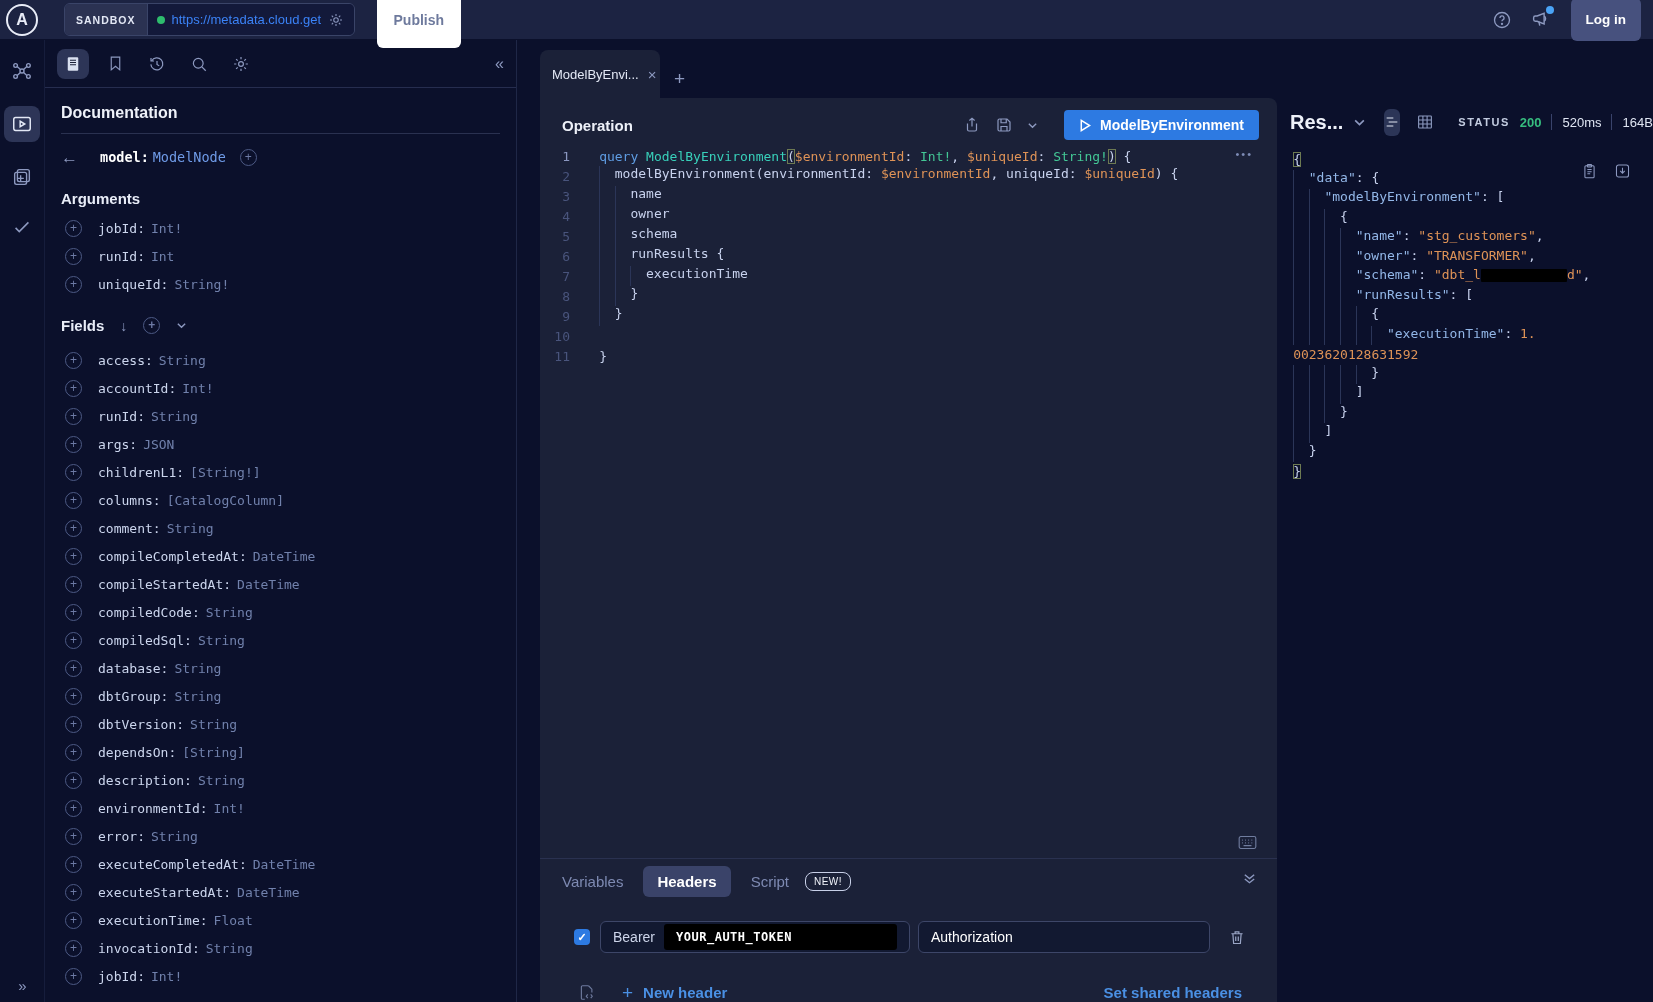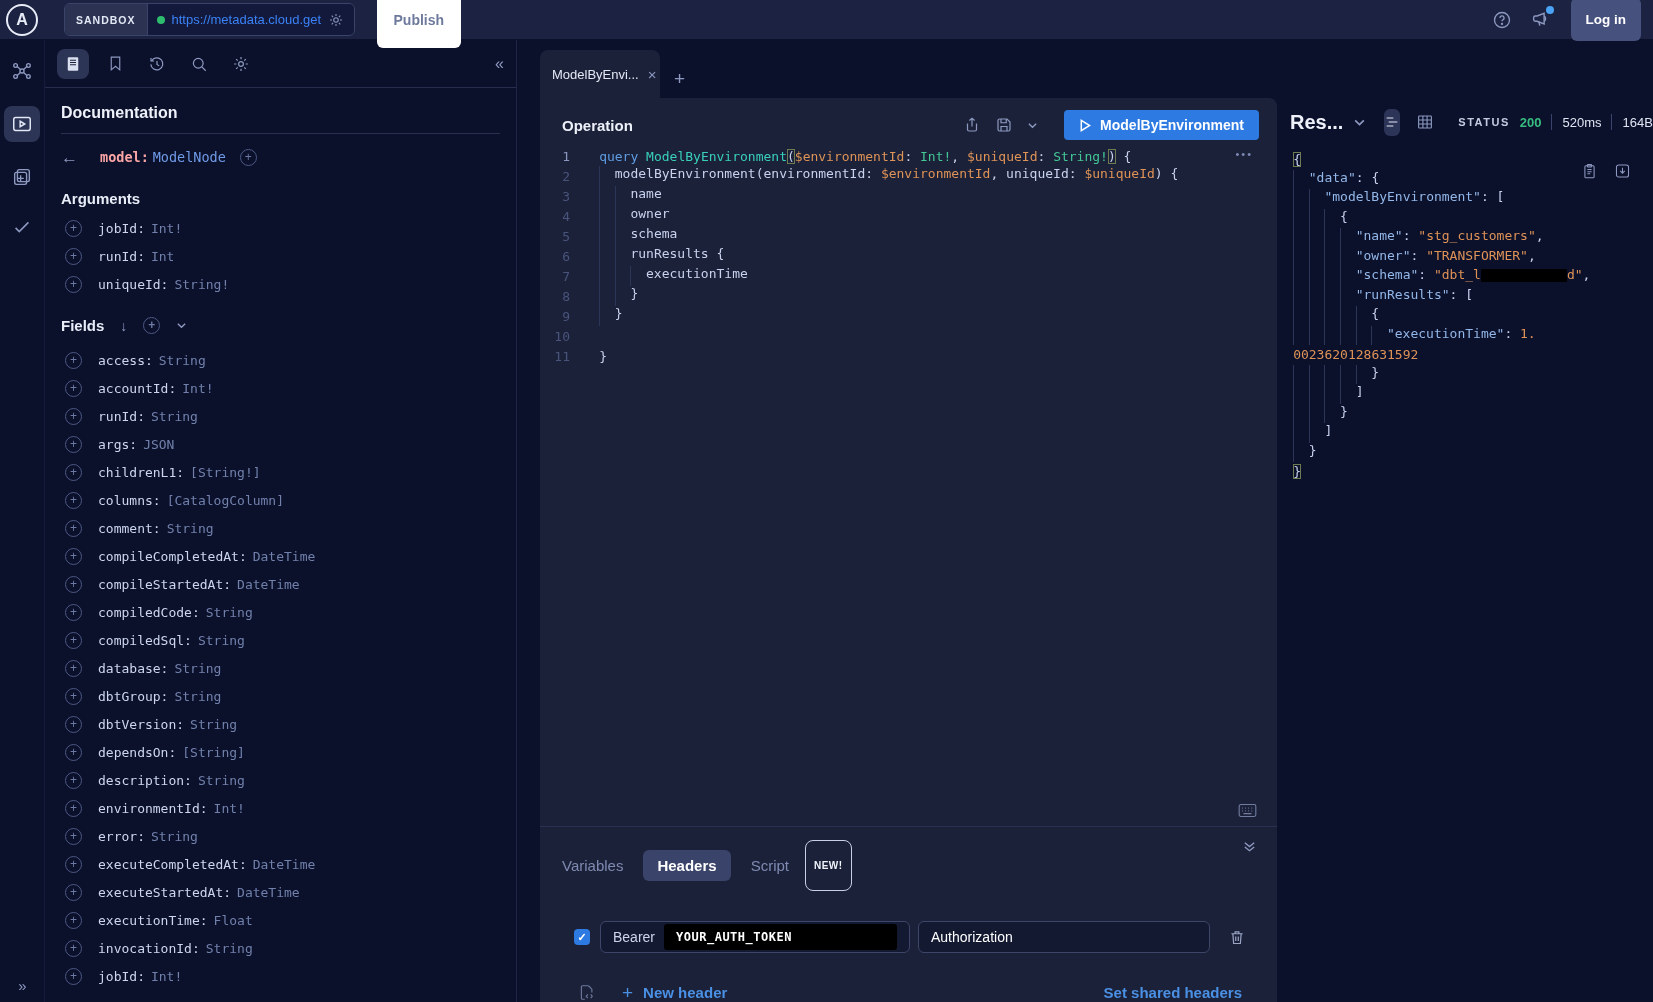--- a/index.html
+++ b/index.html
@@ -67,21 +67,21 @@
     padding:0 12px; border-bottom:1px solid #262d4f;
   }
   .docs-toolbar .tool { color:#8d99c0; display:flex; align-items:center; background:none; border:none; }
   .docs-toolbar .tool.sel { background:#2d3557; border-radius:8px; width:32px; height:30px; justify-content:center; margin-right:-6px; }
   .collapse-left { margin-left:auto; color:#8d99c0; font-size:16px; background:none; border:none; }
   .docs-body { padding:16px 16px 0 16px; overflow:hidden; }
   .docs-title { font-size:16px; font-weight:bold; color:#eef1f9; }
   .docs-rule { border:none; border-top:1px solid #2a3150; margin:11px 0 0 0; }
   .model-row { display:flex; align-items:center; margin-top:9px; height:28px; gap:14px; }
   .back-arrow { color:#8d99c0; font-size:17px; background:none; border:none; line-height:1; }
-  .model-label { font-family:"DejaVu Sans Mono", monospace; font-size:13.5px; font-weight:bold; color:#fca5a5; margin-left:8px; }
+  .model-label { font-family:"DejaVu Sans Mono", monospace; font-size:13.5px; font-weight:bold; color:#ffffff; margin-left:8px; }
   .model-type { font-family:"DejaVu Sans Mono", monospace; font-size:13.5px; color:#6f9be8; }
   .sec-title { font-size:15px; font-weight:bold; color:#e8ecf7; margin-top:19px; display:flex; align-items:center; gap:16px; }
   .sec-title .mini { color:#8d99c0; font-weight:normal; font-size:14px; display:flex; align-items:center; }
   .doc-rows { margin-top:7px; }
   .doc-row { height:28px; display:flex; align-items:center; gap:16px; padding-left:4px; }
   .plus-circle {
     width:17px; height:17px; border:1.2px solid #4d5a85; border-radius:50%;
     color:#6d7aa5; font-size:12px; line-height:14px; text-align:center; flex:none;
   }
   .fname { font-family:"DejaVu Sans Mono", monospace; font-size:13px; color:#ccd6ee; white-space:pre; }
@@ -133,21 +133,21 @@
   .editor-kbd { position:absolute; bottom:8px; right:20px; color:#707d9f; background:none; border:none; }
 
   .card-divider { border:none; border-top:1px solid #2a3150; flex:none; }
   .subtabs { display:flex; align-items:center; padding:13px 20px 9px 22px; gap:22px; flex:none; position:relative; }
   .subtab { color:#7e8ab2; font-size:15px; background:none; border:none; }
   .subtab.sel {
     background:#3a4369; color:#fff; font-weight:bold; border-radius:6px; padding:7px 14px; margin:-7px -2px;
   }
   .new-badge {
     border:1.5px solid #c8d0e8; border-radius:8px; color:#f0f3fa; font-size:10px;
-    font-weight:bold; letter-spacing:0.5px; padding:19px 8px; margin-left:-6px;
+    font-weight:normal; letter-spacing:0.5px; padding:3px 8px; margin-left:-6px;
   }
   .subtabs-collapse { position:absolute; right:20px; top:12px; color:#8d99c0; background:none; border:none; }
 
   .hdr-row { display:flex; align-items:center; margin:21px 20px 0 34px; height:32px; gap:8px; flex:none; }
   .chk {
     width:16px; height:16px; background:#2d7ae2; border-radius:4px; flex:none;
     color:#fff; font-size:11px; line-height:16px; text-align:center; font-weight:bold;
   }
   .field-input {
     height:32px; border:1px solid #3d4668; border-radius:6px; background:#121931;

